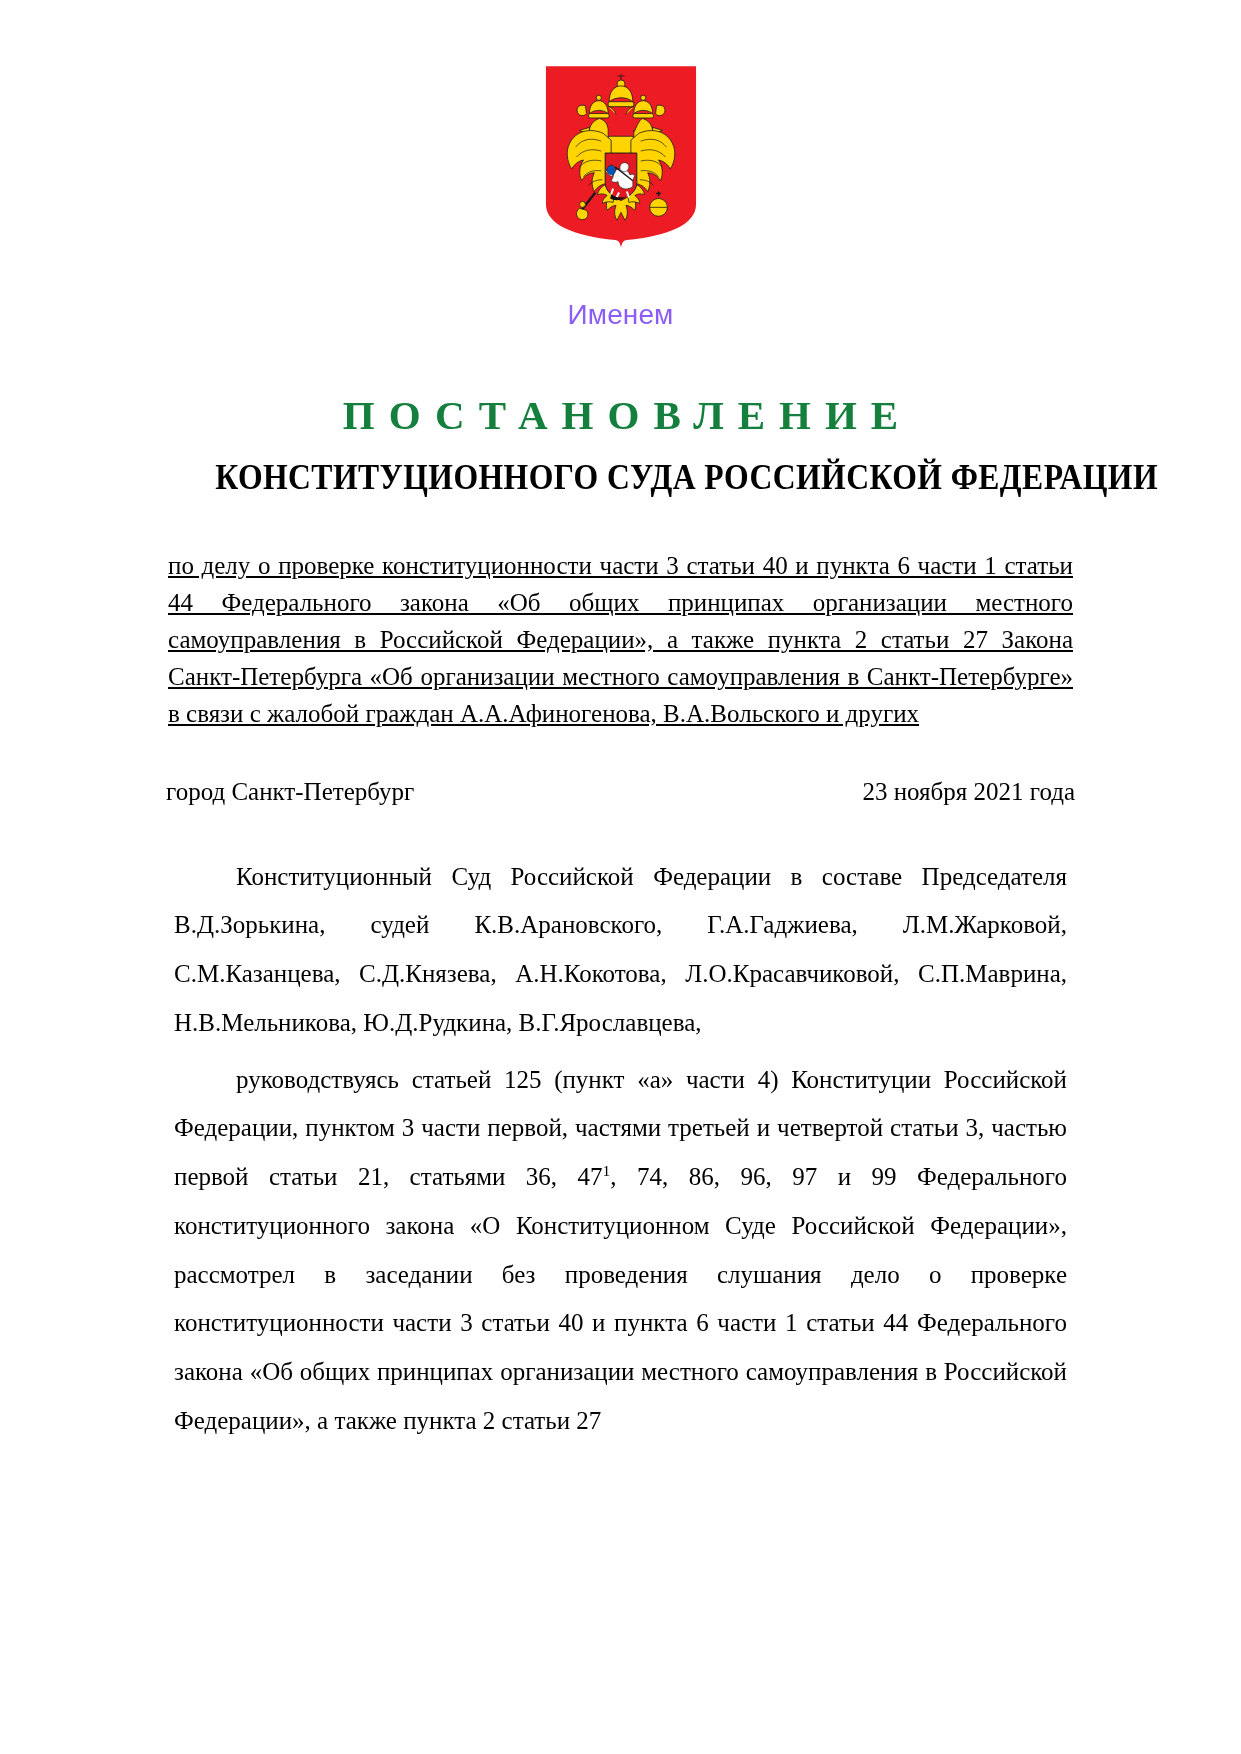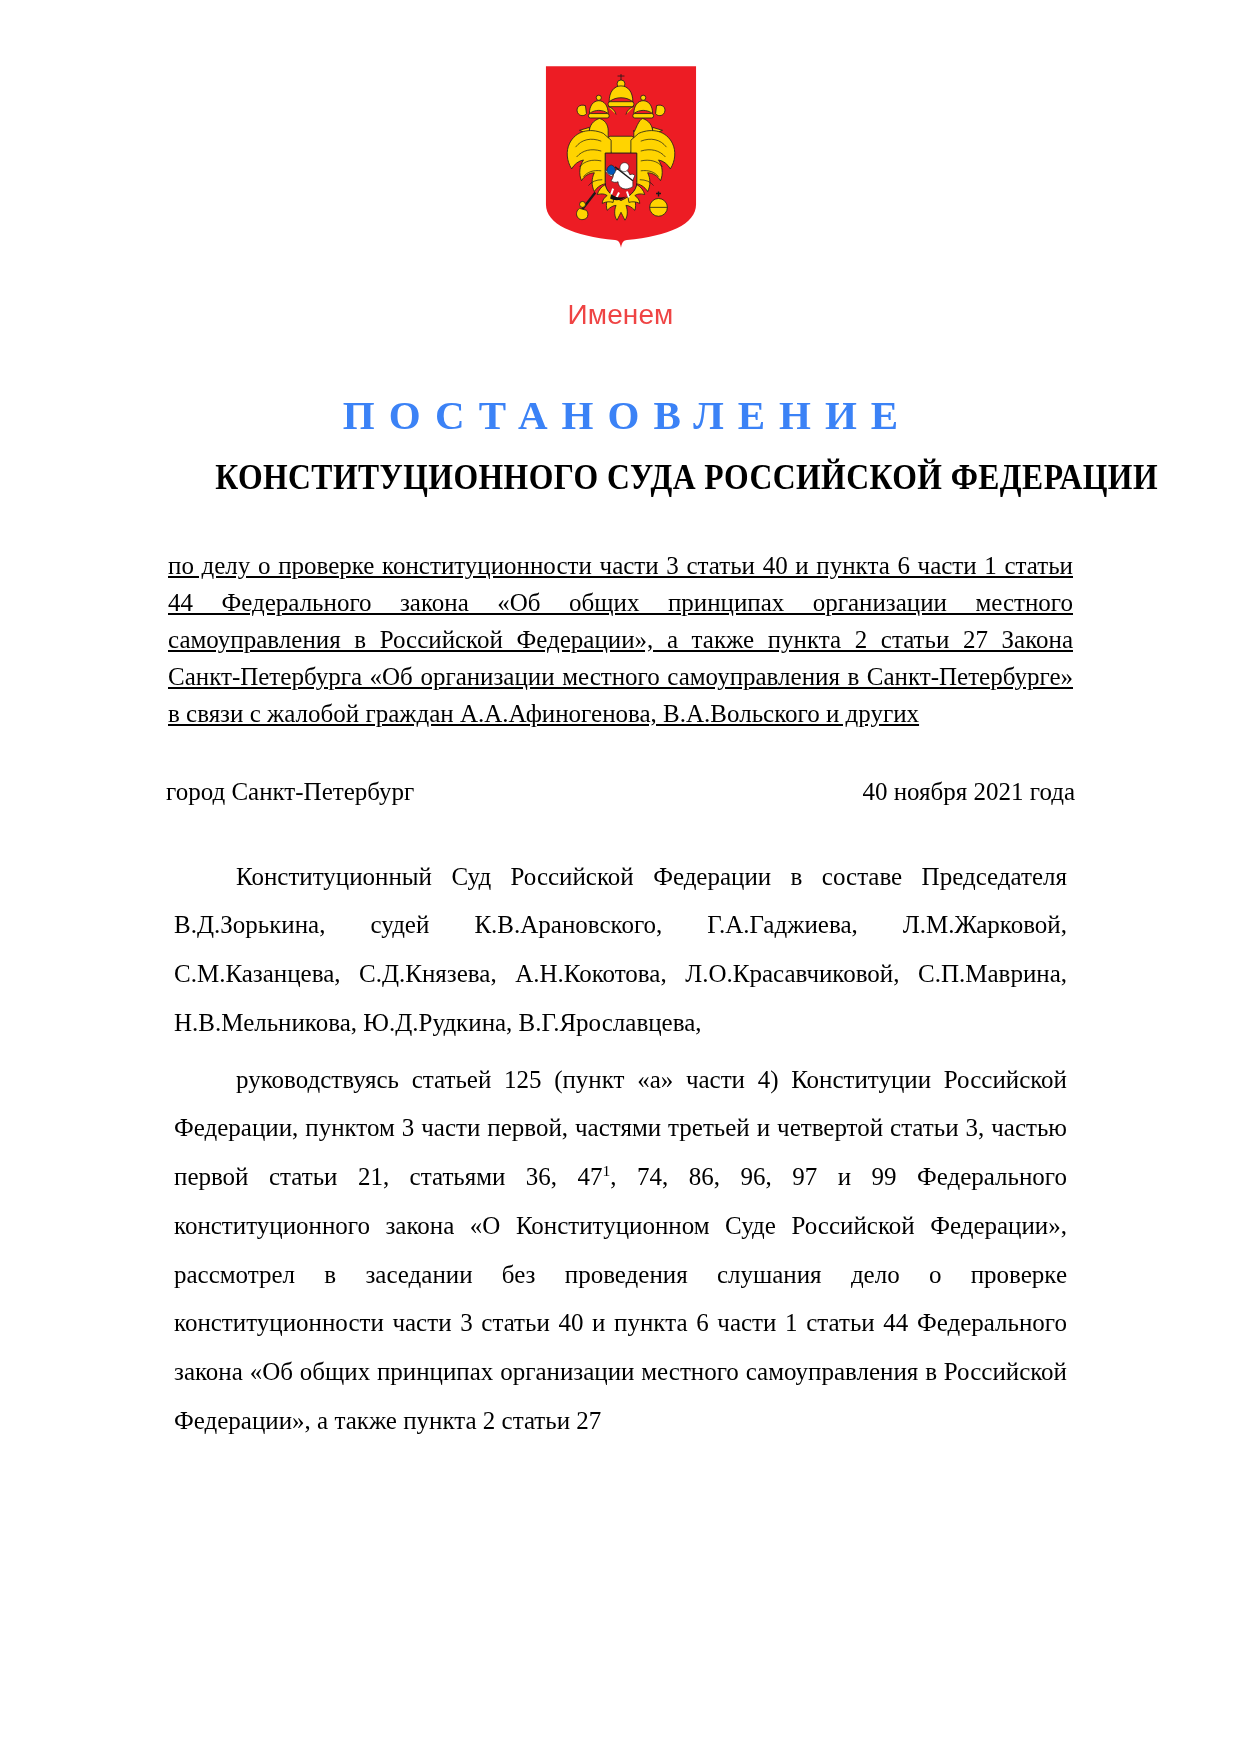--- a/index.html
+++ b/index.html
@@ -41,35 +41,35 @@
 
   
   .in-name {
     margin-top: 42px;
     text-align: center;
     font-family: "Liberation Sans", "DejaVu Sans", sans-serif;
     font-size: 28px;
     line-height: 1.52;
     font-weight: 400;
     letter-spacing: 0.1px;
-    color: #ef4444;
+    color: #8b5cf6;
   }
   .in-name div { white-space: nowrap; }
 
   
   .doc-title {
     margin-top: 56px;
     text-align: center;
     font-family: "Liberation Serif", "DejaVu Serif", serif;
     font-size: 41px;
     font-weight: 700;
     letter-spacing: 14px;
     text-indent: 14px;
     line-height: 1.1;
-    color: #3b82f6;
+    color: #15803d;
   }
   .doc-subtitle {
     margin-top: 20px;
     text-align: center;
     font-family: "Liberation Serif", "DejaVu Serif", serif;
     font-size: 36px;
     font-weight: 700;
     letter-spacing: 0.5px;
     line-height: 1.1;
     transform: scaleX(0.88);
@@ -206,21 +206,21 @@
     <div>Именем</div>
   </div>
 
   <div class="doc-title">ПОСТАНОВЛЕНИЕ</div>
   <div class="doc-subtitle">КОНСТИТУЦИОННОГО СУДА РОССИЙСКОЙ ФЕДЕРАЦИИ</div>
 
   <div class="case-desc">по делу о проверке конституционности части 3 статьи 40 и пункта 6 части 1 статьи 44 Федерального закона «Об общих принципах организации местного самоуправления в Российской Федерации», а также пункта 2 статьи 27 Закона Санкт-Петербурга «Об организации местного самоуправления в Санкт-Петербурге» в связи с жалобой граждан А.А.Афиногенова, В.А.Вольского и других</div>
 
   <div class="place-date">
     <span>город Санкт-Петербург</span>
-    <span>40 ноября 2021 года</span>
+    <span>23 ноября 2021 года</span>
   </div>
 
   <div class="body-text">
     <p>Конституционный Суд Российской Федерации в составе Председателя В.Д.Зорькина, судей К.В.Арановского, Г.А.Гаджиева, Л.М.Жарковой, С.М.Казанцева, С.Д.Князева, А.Н.Кокотова, Л.О.Красавчиковой, С.П.Маврина, Н.В.Мельникова, Ю.Д.Рудкина, В.Г.Ярославцева,</p>
     <p class="cont"><span>руководствуясь статьей 125 (пункт «а» части 4) Конституции Российской Федерации, пунктом 3 части первой, частями третьей и четвертой статьи 3, частью первой статьи 21, статьями 36, 47</span><sup class="fn">1</sup><span>, 74, 86, 96, 97 и 99 Федерального конституционного закона «О Конституционном Суде Российской Федерации», рассмотрел в заседании без проведения слушания дело о проверке конституционности части 3 статьи 40 и пункта 6 части 1 статьи 44 Федерального закона «Об общих принципах организации местного самоуправления в Российской Федерации», а также пункта 2 статьи 27</span></p>
   </div>
 
 </div>
 
 </body></html>

